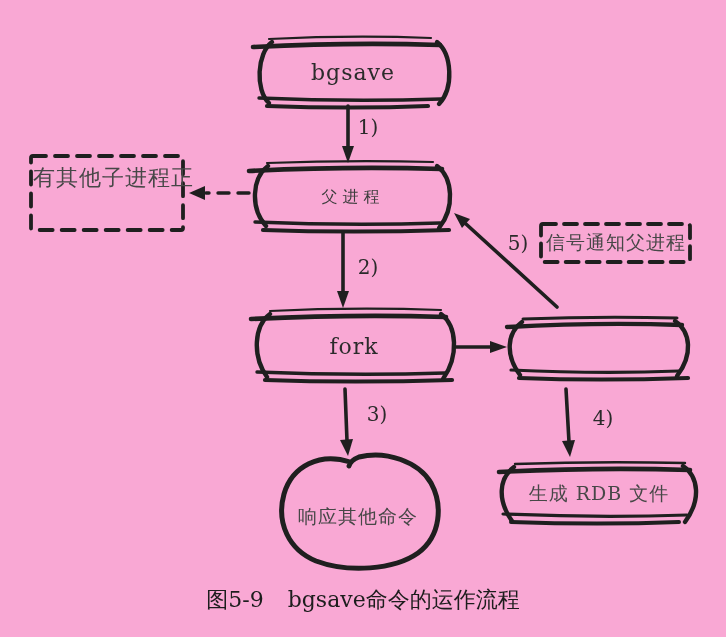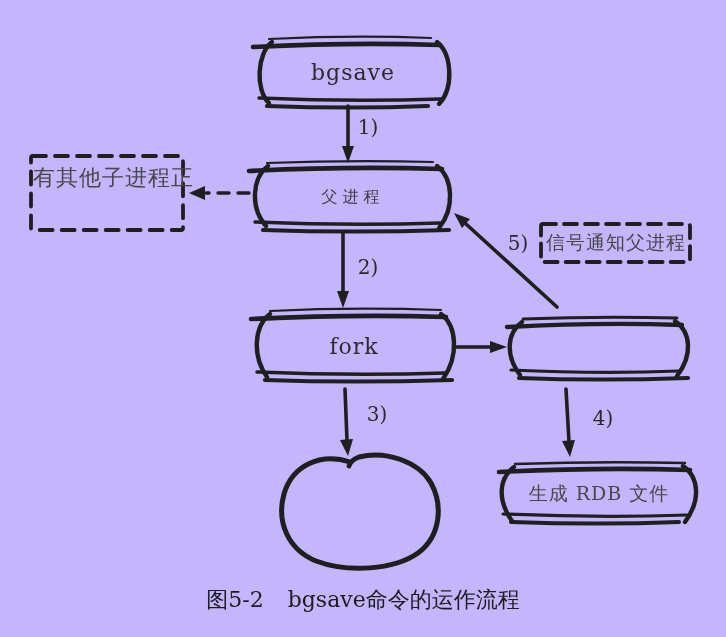--- a/index.html
+++ b/index.html
@@ -1,17 +1,17 @@
 <!DOCTYPE html>
 <html><head>
 <meta charset="utf-8">
 <style>
   html,body { margin:0; padding:0; background:#ffffff; }
   .stage {
-    position:relative; width:726px; height:637px; background:#c4b5fd;
+    position:relative; width:726px; height:637px; background:#f9a8d4;
     overflow:hidden;
     font-family:"DejaVu Serif","Liberation Serif",serif;
   }
   svg.strokes { position:absolute; left:0; top:0; }
   svg.strokes path, svg.strokes line, svg.strokes rect {
     stroke:#1f1f1f; fill:none; stroke-linecap:round; stroke-linejoin:round;
   }
   svg.strokes polygon { fill:#1f1f1f; stroke:none; }
   .lbl {
     position:absolute; transform:translate(-50%,-50%);
@@ -139,30 +139,31 @@
 
   <div class="lbl latin" style="left:353px; top:72px;">bgsave</div>
 
   <div class="lbl cjk" style="left:353px; top:197px;">父进程</div>
 
   <div class="lbl latin" style="left:354px; top:346px;text-align:center;">fork</div>
 
 
   <div class="lbl hand" style="left:599px; top:494px;">生成 RDB 文件</div>
 
+  <div class="lbl hand" style="left:358px; top:517px;">响应其他命令</div>
 
   <div class="note" style="left:33px; top:163px; width:150px;">
     <div>有其他子进程正</div>
   </div>
 
   <div class="lbl hand" style="left:616px; top:243px;">信号通知父进程</div>
 
   <div class="lbl step" style="left:368px; top:127px;">1)</div>
   <div class="lbl step" style="left:368px; top:267px;">2)</div>
   <div class="lbl step" style="left:377px; top:414px;">3)</div>
   <div class="lbl step" style="left:603px; top:418px;">4)</div>
   <div class="lbl step" style="left:518px; top:243px;">5)</div>
 
   <div class="caption">
-    <span class="num">图5-2</span><span>bgsave命令的运作流程</span>
+    <span class="num">图5-9</span><span>bgsave命令的运作流程</span>
   </div>
 
 </div>
 
 </body></html>

